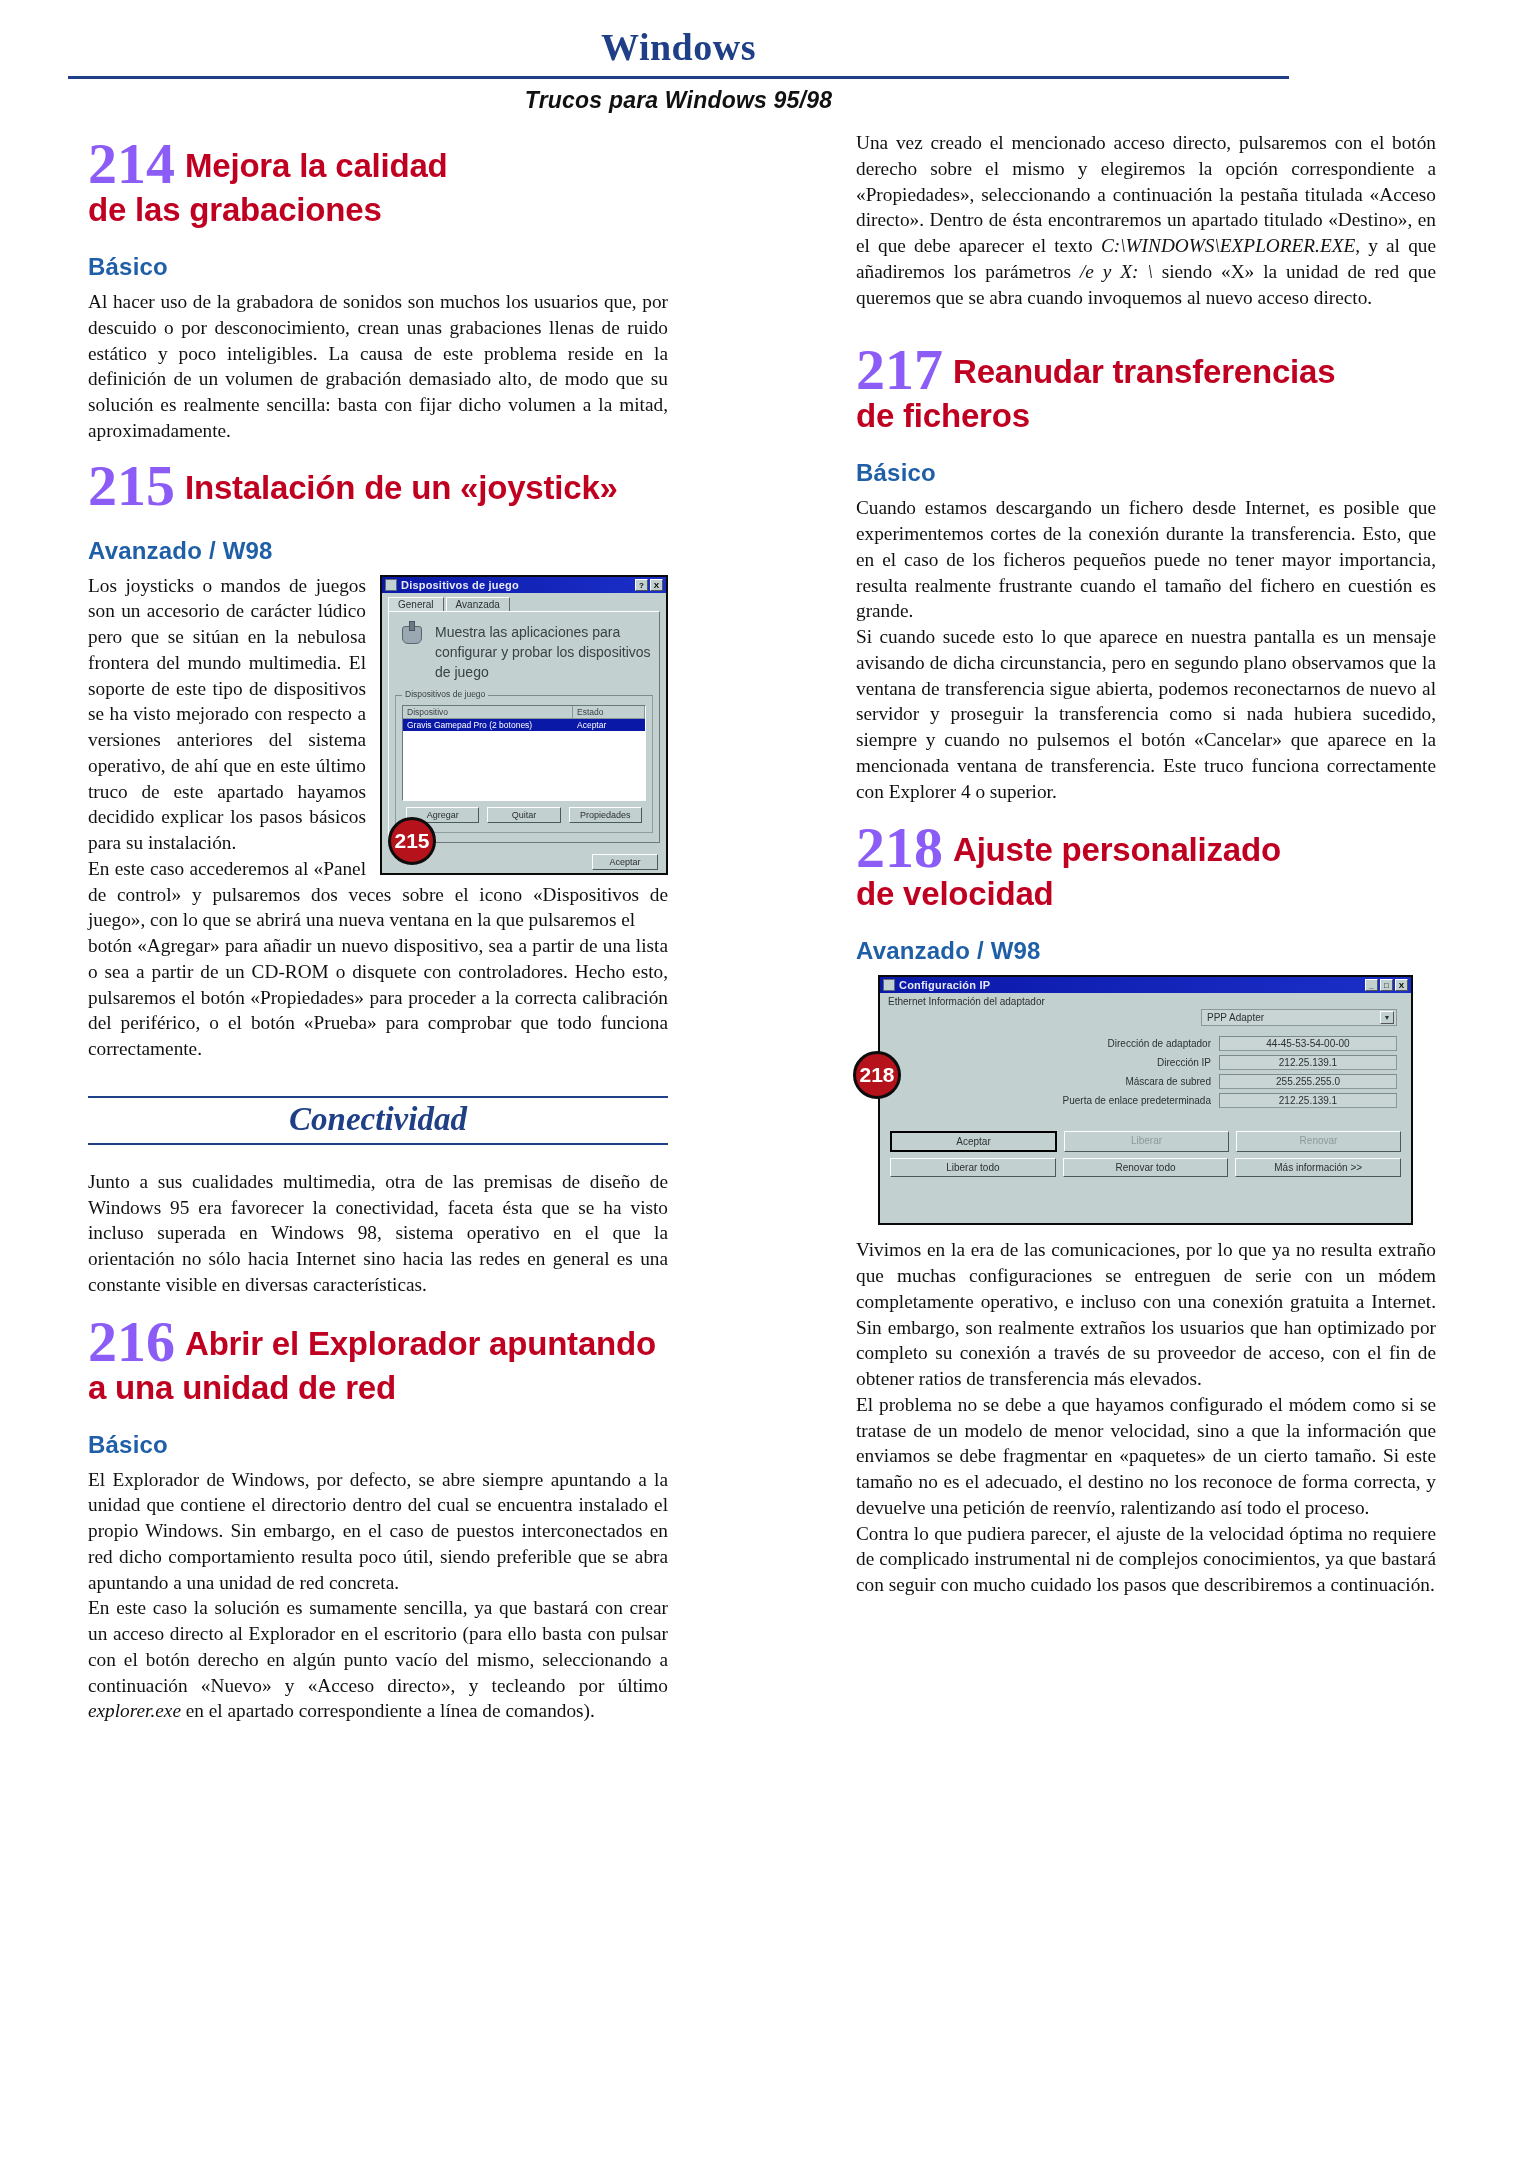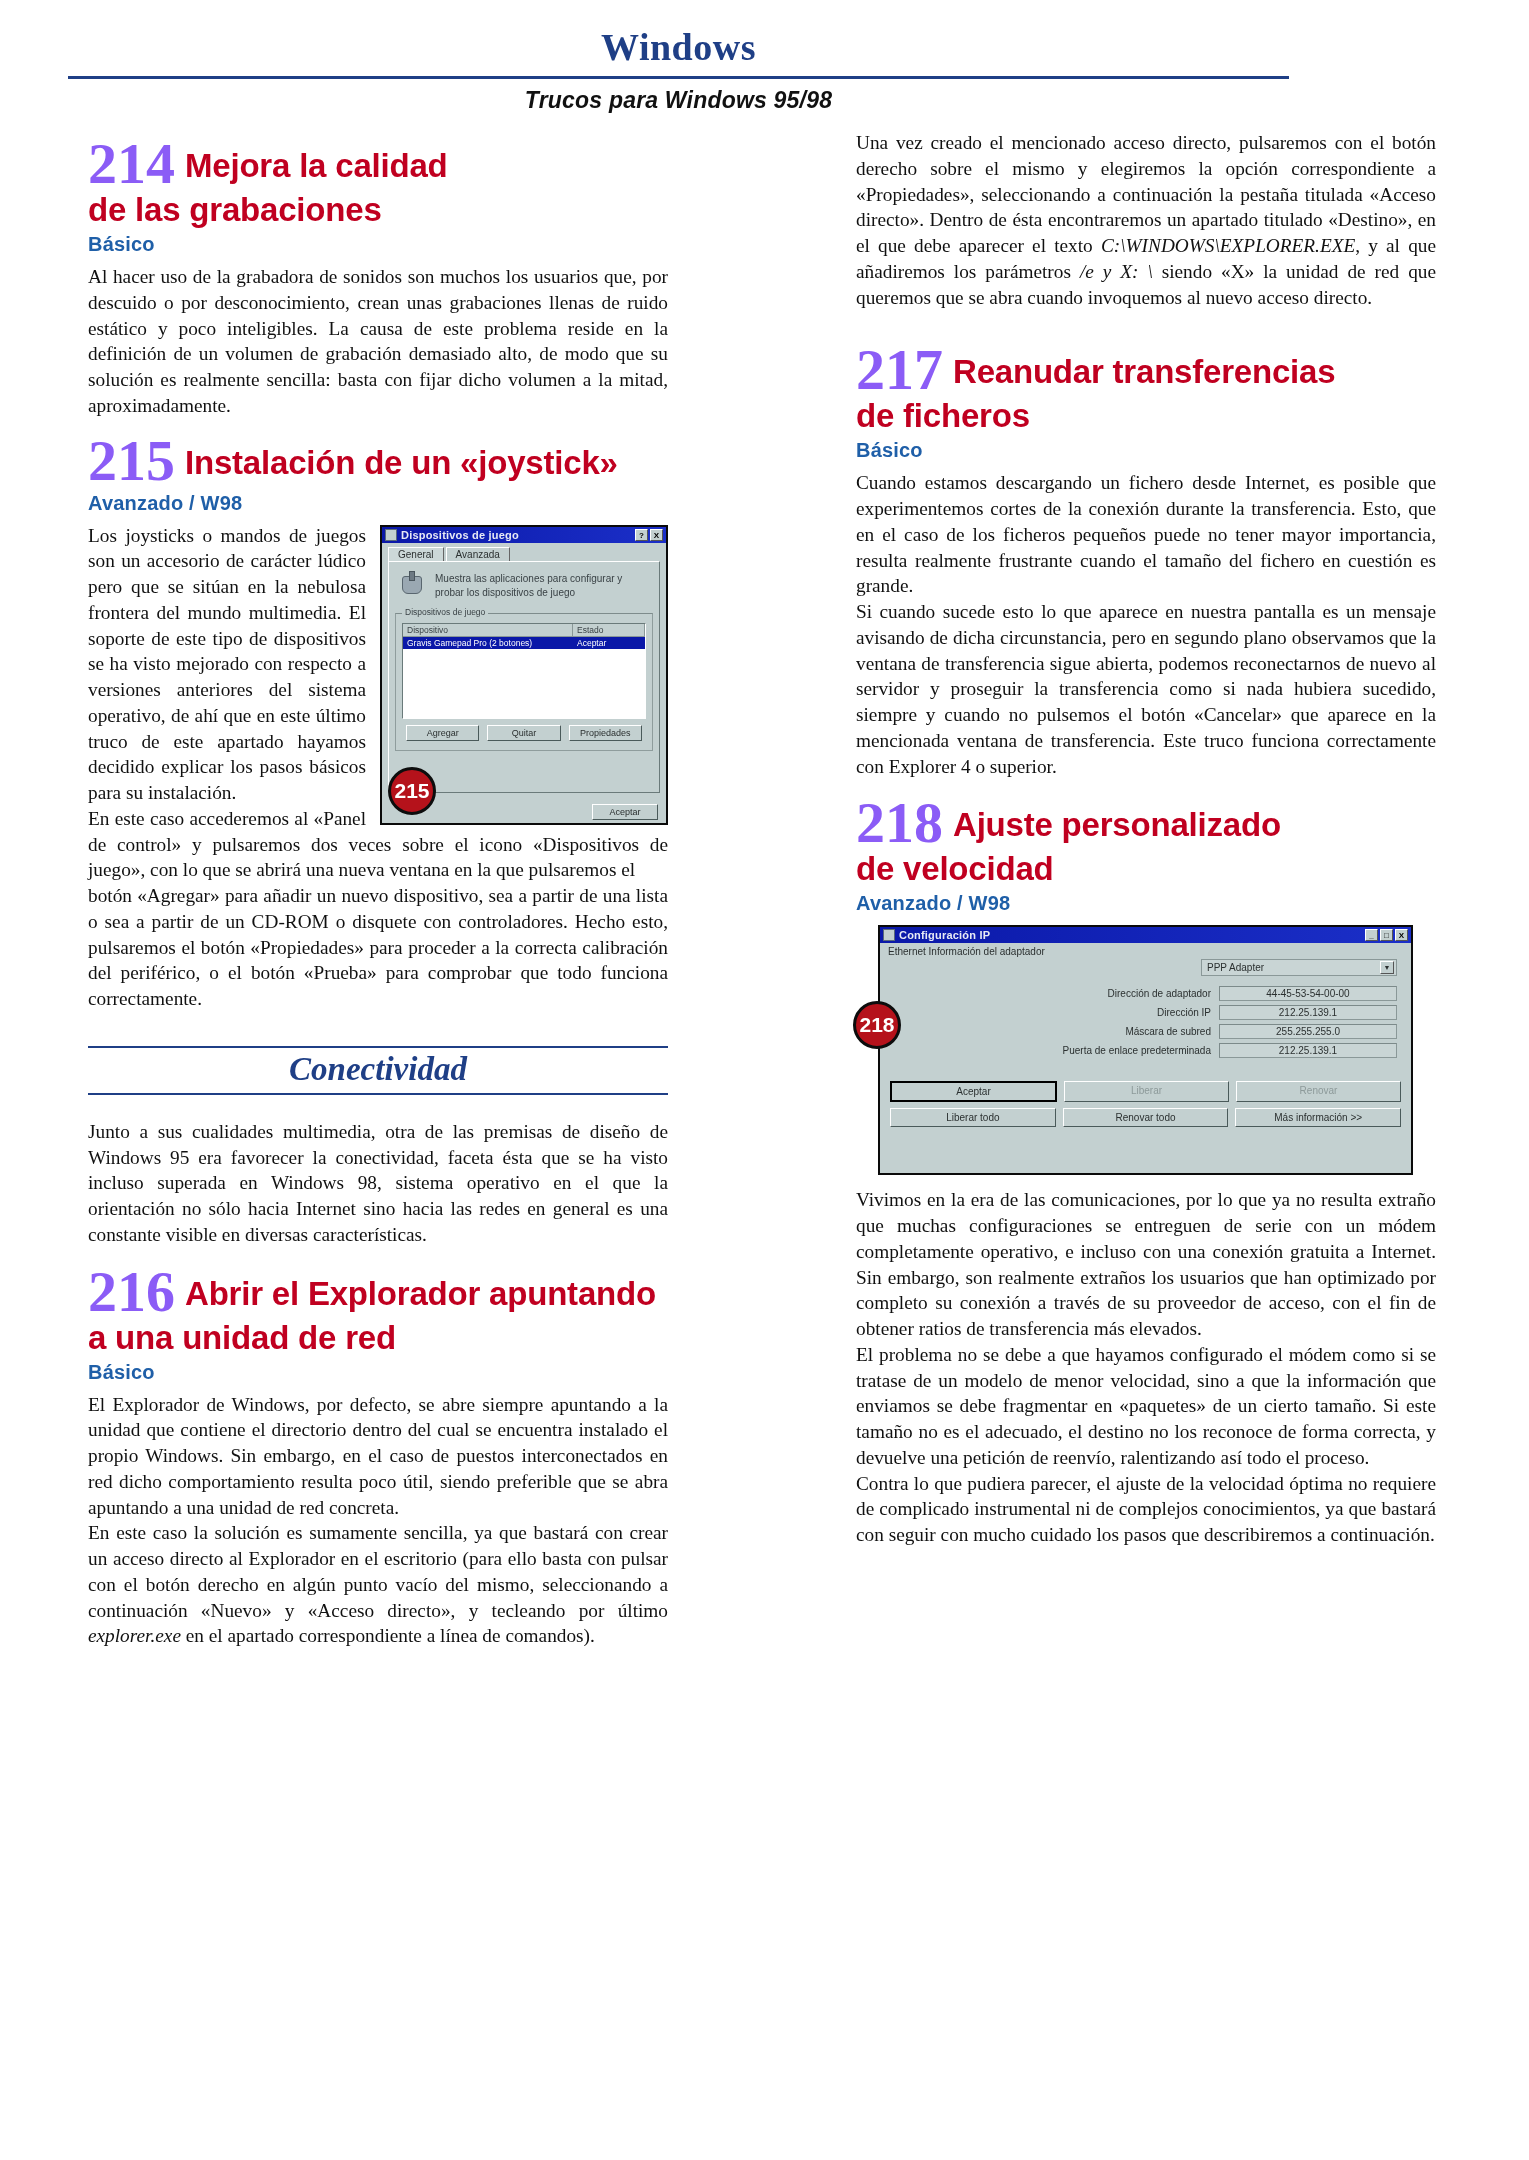--- a/index.html
+++ b/index.html
@@ -48,22 +48,22 @@
     line-height:.95; vertical-align:-6px; margin-right:10px;
     display:inline-block;
   }
   .trick-head .ttl {
     font-family:"Liberation Sans", sans-serif;
     font-weight:bold; font-size:33px; color:#c00020;
     line-height:1.15; letter-spacing:-.2px;
   }
   .level {
     font-family:"Liberation Sans", sans-serif;
-    font-weight:bold; font-size:20px; color:#1f5fa8;
-    margin:4px 0 8px 0; letter-spacing:.2px;
+    font-weight:bold; font-size:24px; color:#1f5fa8;
+    margin:24px 0 8px 0; letter-spacing:.2px;
   }
 
   p.body {
     font-family:"Liberation Serif", serif;
     font-size:19.3px; line-height:1.335;
     text-align:justify; margin:0 0 0 0;
     text-indent:0; hyphens:auto;
   }
   p.body + p.body { margin-top:0; }
   i, .it { font-style:italic; }
@@ -130,21 +130,21 @@
     position:relative;
   }
   .w95 .bigicon:before{
     content:""; position:absolute; left:5px; top:4px; width:18px; height:16px;
     background:#9aa8b2; border:1px solid #59666f; border-radius:3px 3px 6px 6px;
   }
   .w95 .bigicon:after{
     content:""; position:absolute; left:12px; top:-1px; width:4px; height:8px;
     background:#6d7a84; border:1px solid #49555d;
   }
-  .w95 .hinttext { font-size:10px; line-height:1.45; color:#3a4246; }
+  .w95 .hinttext { font-size:14px; line-height:1.45; color:#3a4246; }
   .w95 .group {
     border:1px solid #8f9d9d; border-top-color:#7e8c8c;
     margin-top:4px; padding:9px 6px 7px 6px; position:relative;
   }
   .w95 .group > .glabel {
     position:absolute; top:-7px; left:6px; background:#c3d0d0;
     padding:0 3px; font-size:8.5px; color:#3a4246;
   }
   .w95 .list {
     background:#fff; border-top:1px solid #6a7a7a; border-left:1px solid #6a7a7a;

